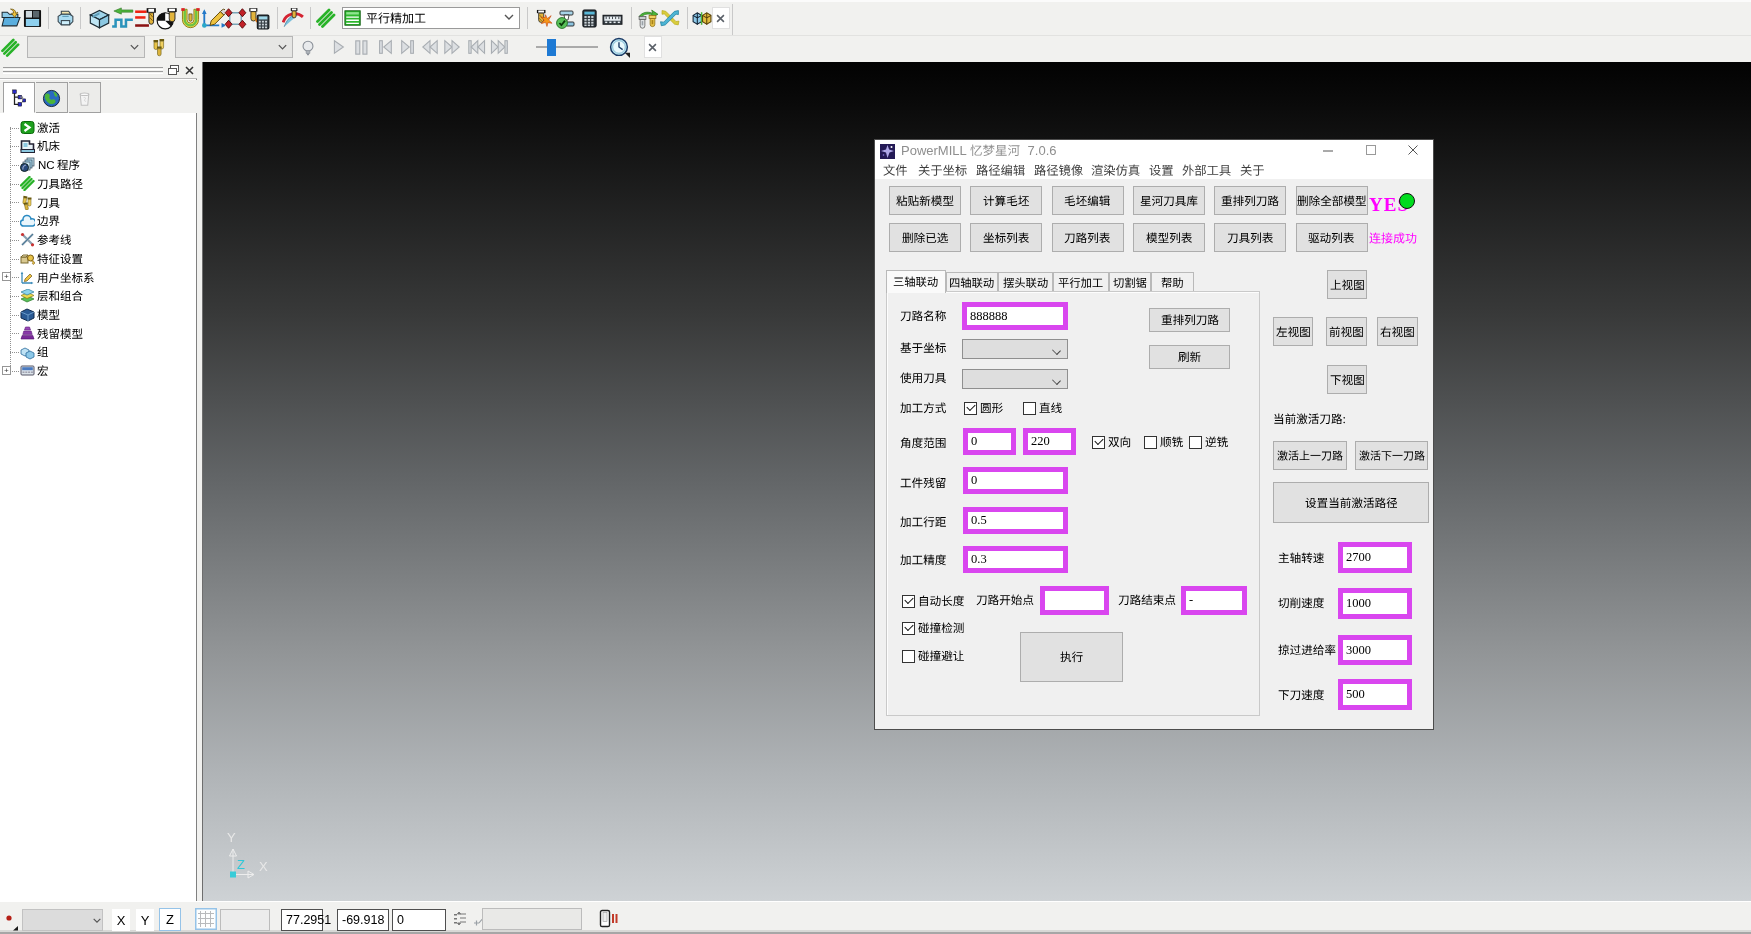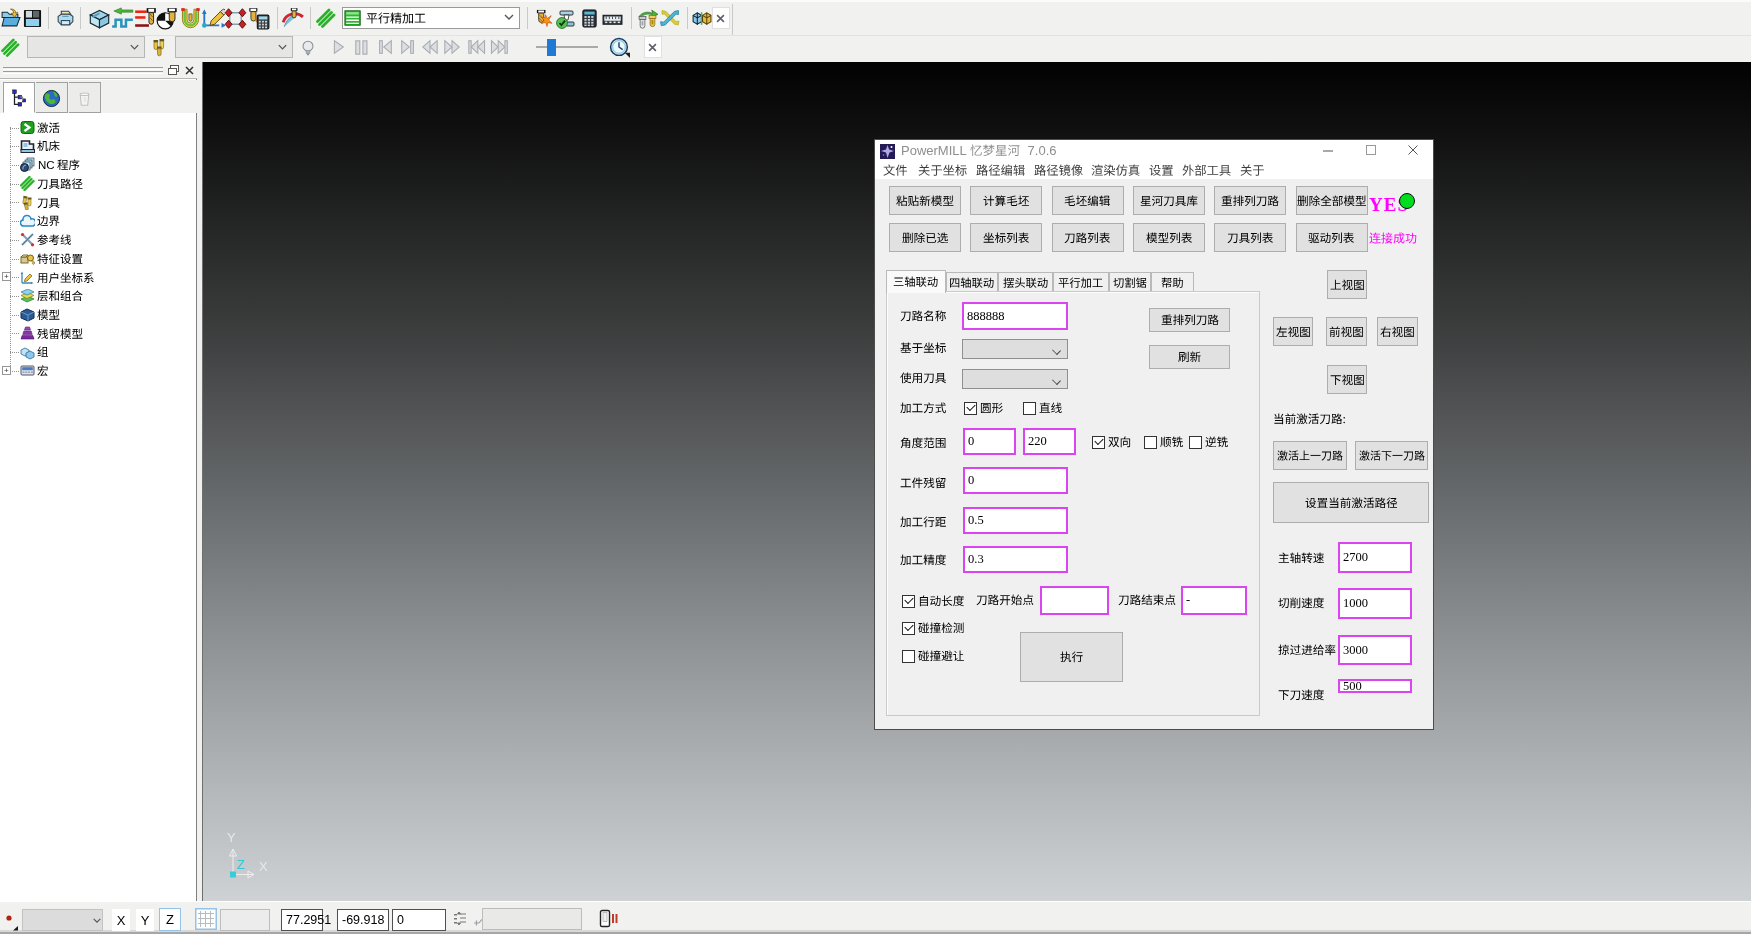--- a/index.html
+++ b/index.html
@@ -32,21 +32,21 @@
 #vpb{position:absolute;left:197px;top:62px;width:6px;height:839px;background:#f1f1ef;border-right:1px solid #6e6e6e}
 
 #sb{position:absolute;left:0;top:901px;width:1751px;height:33px;background:#f1f1ef;border-top:1px solid #fff;border-bottom:2px solid #a6a6a6;box-shadow:inset 0 -2px 0 #d8d8d6}
 .sfield{position:absolute;top:7px;height:21px;background:#e9e9e7;border:1px solid #bcbcbc}
 .scoord{position:absolute;top:7px;height:22px;background:#fff;border:1.5px solid #4f4f4f;font-size:12.5px;display:flex;align-items:center;padding-left:4px}
 
 #dlg{position:absolute;left:874px;top:139px;width:560px;height:591px;background:#f0f0f0;border:1px solid #4c4c4c}
 #dtitle{position:absolute;left:0;top:0;width:558px;height:21px;background:#fff}
 #dmenu{position:absolute;left:0;top:21px;width:558px;height:18px;background:#fff}
 .btn{position:absolute;background:#e1e1e1;border:1px solid #adadad;display:flex;align-items:center;justify-content:center}
-.inp{position:absolute;background:#fff;border:2px solid #d946ef;display:flex;align-items:center;padding-left:3px;font-size:12.5px;font-family:"Liberation Serif",serif}
+.inp{position:absolute;background:#fff;border:5px solid #d946ef;display:flex;align-items:center;padding-left:3px;font-size:12.5px;font-family:"Liberation Serif",serif}
 .cmb{position:absolute;background:#dedede;border:1px solid #8f8f8f}
 .cmb:after{content:"";position:absolute;right:7px;top:7px;width:6px;height:6px;border-right:1.4px solid #444;border-bottom:1.4px solid #444;transform:rotate(45deg) scale(1,.8);transform-origin:center}
 .lbl{position:absolute;display:flex;align-items:center}
 .cb{position:absolute;display:flex;align-items:center}
 .cbbox{width:13px;height:13px;background:#fff;border:1px solid #333;margin-right:3px;position:relative;flex:none}
 .cb.on .cbbox:after{content:"";position:absolute;left:2px;top:1px;width:7px;height:4px;border-left:1.6px solid #111;border-bottom:1.6px solid #111;transform:rotate(-45deg)}
 #dtabs{position:absolute;left:0;top:130px;width:558px;height:22px}
 .dtab{position:absolute;background:#f0f0f0;border:1px solid #b9b9b9;border-bottom:none;display:flex;align-items:center;justify-content:center}
 .dtab.sel{background:#fafafa;z-index:3}
 #dpanel{position:absolute;left:11px;top:151px;width:374px;height:425px;background:#f0f0f0;border:1px solid #c9c9c9;box-shadow:inset 1px 1px 0 #fdfdfd}
@@ -1411,21 +1411,21 @@
     <div class="lbl" style="left:403px;top:547px;height:16px">
       <svg class="zh" width="46.4" height="11.6" viewBox="0 0 4000 1000">
         <g transform="translate(0,880) scale(1,-1)">
           <use href="#g4e0b"></use>
           <use href="#g5200" x="1000"></use>
           <use href="#g901f" x="2000"></use>
           <use href="#g5ea6" x="3000"></use>
         </g>
       </svg>
     </div>
-    <div class="inp" style="left:463px;top:539px;width:74px;height:14px">500</div>
+    <div class="inp" style="left:463px;top:539px;width:74px;height:31px">500</div>
   </div>
 <div id="sb">
     <svg class="abs" style="left:4px;top:11px" width="16" height="19" viewBox="0 0 16 19">
       <circle cx="5" cy="5" r="2.6" fill="#b51f16"></circle>
       <path d="M9 17.5l5-4.5v4.5z" fill="#1a1a1a"></path>
     </svg>
     <div class="sfield" style="left:22px;top:7px;width:81px;height:22px;background:#dcdcdc;border-color:#c2c2c2"></div>
     <svg class="abs" style="left:92px;top:15px" width="10" height="7" viewBox="0 0 12 8">
       <path d="M2 2l4 4 4-4" stroke="#555" stroke-width="1.4" fill="none"></path>
     </svg>

